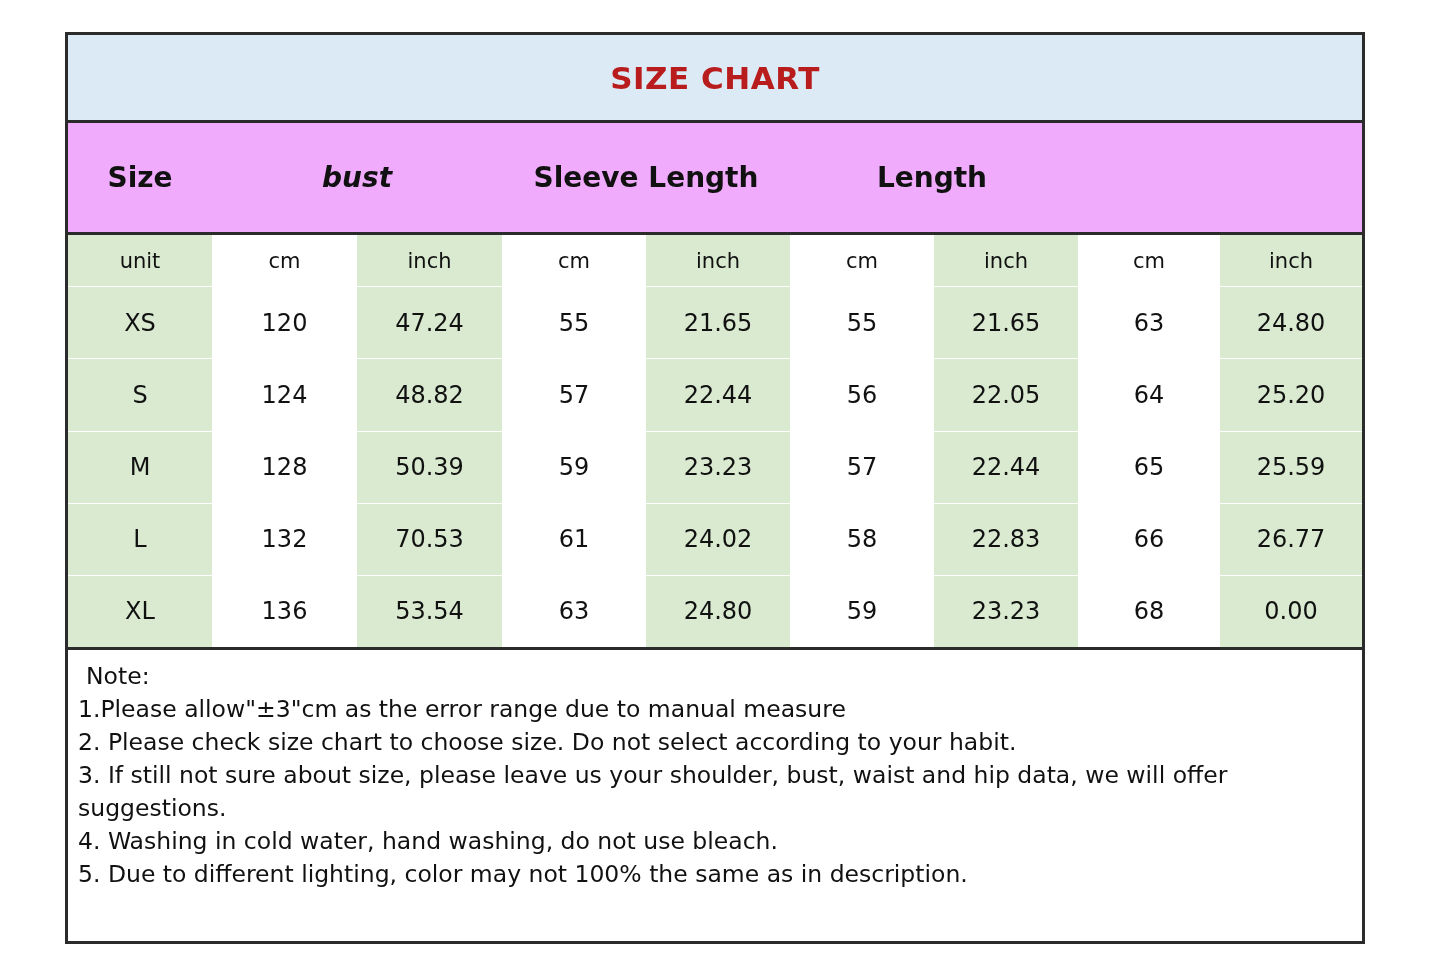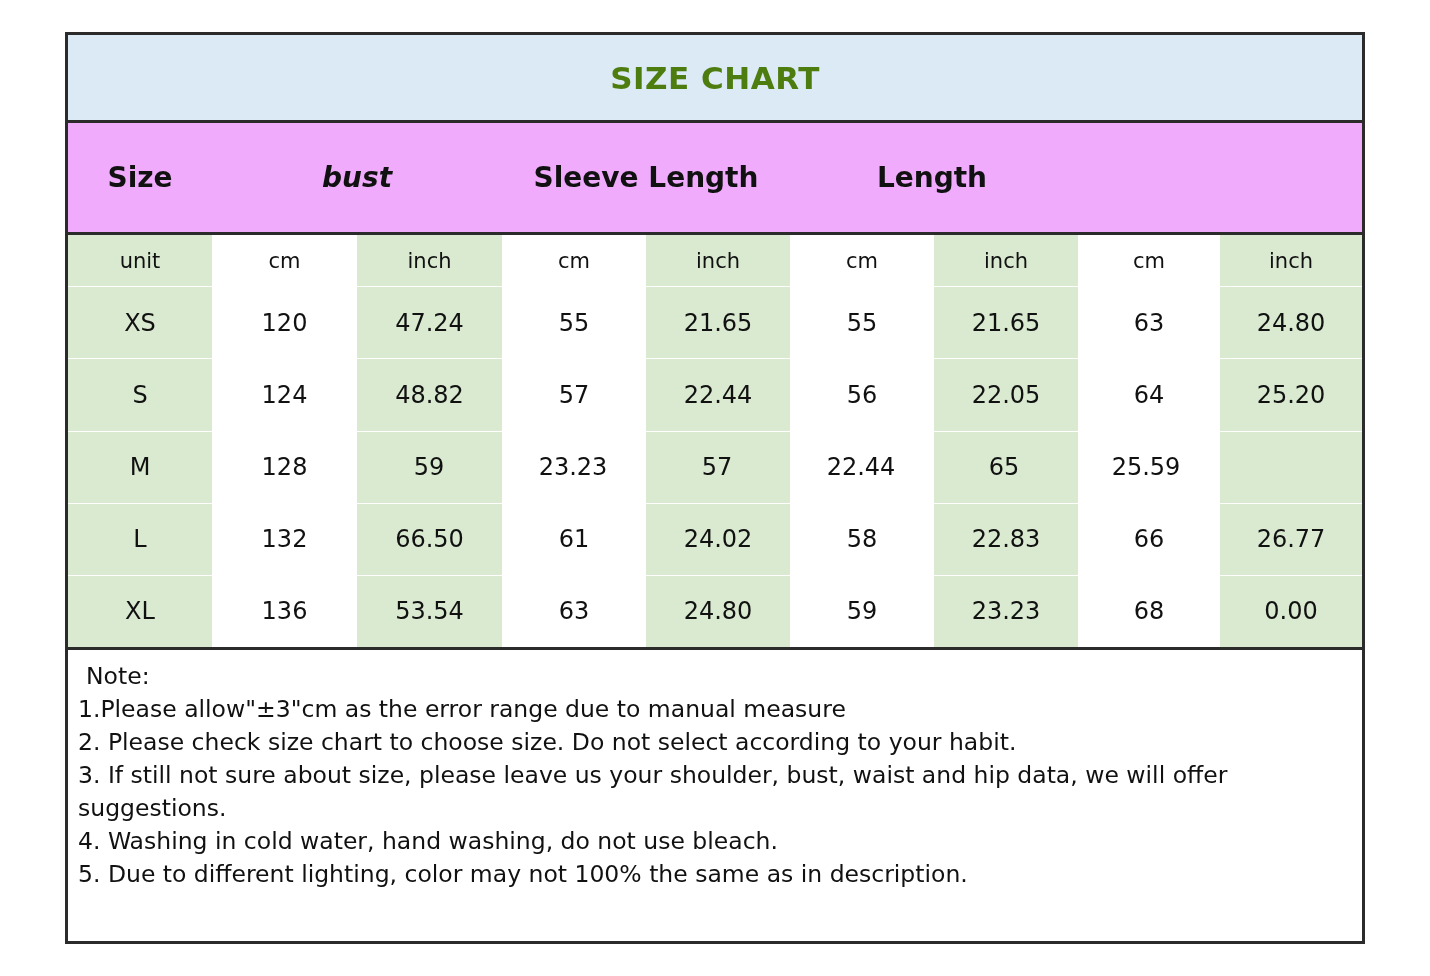--- a/index.html
+++ b/index.html
@@ -31,21 +31,21 @@
     border-bottom: 3px solid #2b2b2b;
     display: flex;
     align-items: center;
     justify-content: center;
     box-sizing: border-box;
   }
   .title-row .title-text {
     font-size: 31px;
     font-weight: 700;
     letter-spacing: 0.5px;
-    color: #4d7c0f;
+    color: #b91c1c;
   }
   .header-row {
     height: 112px;
     background: #f0abfc;
     border-bottom: 3px solid #2b2b2b;
     display: flex;
     box-sizing: border-box;
   }
   .header-cell {
     display: flex;
@@ -186,32 +186,33 @@
       <div class="cell c-inch2">22.44</div>
       <div class="cell c-cm3">56</div>
       <div class="cell c-inch3">22.05</div>
       <div class="cell c-cm4">64</div>
       <div class="cell c-inch4">25.20</div>
     </div>
 
     <div class="row">
       <div class="cell c-size">M</div>
       <div class="cell c-cm">128</div>
+      <div class="cell c-inch">50.39</div>
       <div class="cell c-cm2">59</div>
       <div class="cell c-inch2">23.23</div>
       <div class="cell c-cm3">57</div>
       <div class="cell c-inch3">22.44</div>
       <div class="cell c-cm4">65</div>
       <div class="cell c-inch4">25.59</div>
     </div>
 
     <div class="row">
       <div class="cell c-size">L</div>
       <div class="cell c-cm">132</div>
-      <div class="cell c-inch">66.50</div>
+      <div class="cell c-inch">70.53</div>
       <div class="cell c-cm2">61</div>
       <div class="cell c-inch2">24.02</div>
       <div class="cell c-cm3">58</div>
       <div class="cell c-inch3">22.83</div>
       <div class="cell c-cm4">66</div>
       <div class="cell c-inch4">26.77</div>
     </div>
 
     <div class="row">
       <div class="cell c-size">XL</div>

